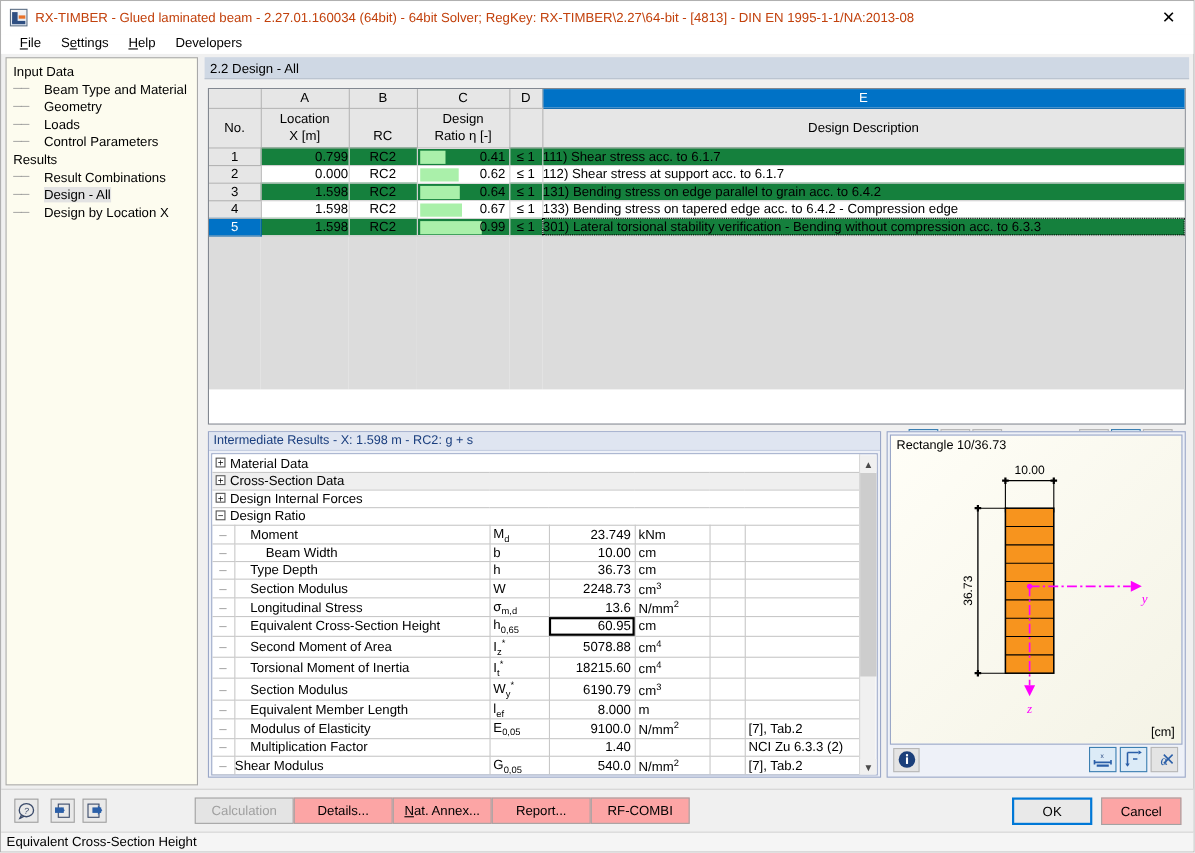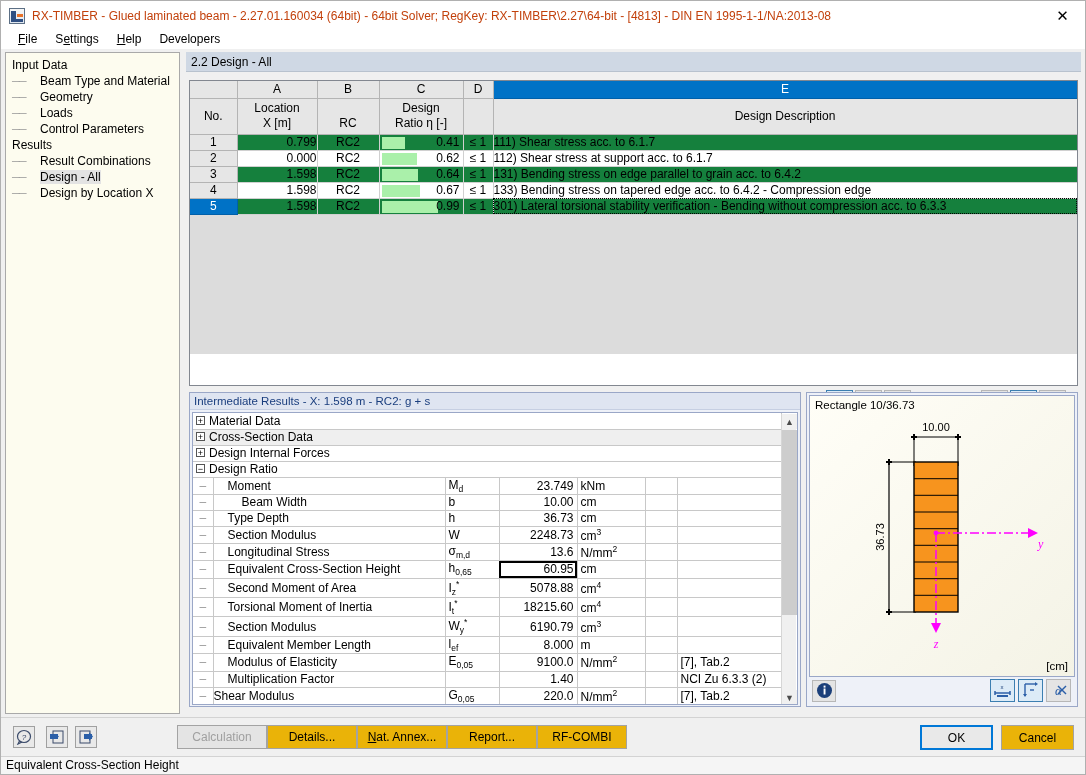--- a/index.html
+++ b/index.html
@@ -230,21 +230,21 @@
     position: absolute; left: 0; top: 716px; width: 1084px; height: 39px;
     background: #f0f0f0; border-top: 1px solid #d3d3d3;
   }
   .sq-btn {
     position: absolute; top: 8px; width: 22px; height: 22px;
     border: 1px solid #a0a0a0; background: #e9e9e9;
     display: flex; align-items: center; justify-content: center;
   }
   .wbtn {
     position: absolute; top: 7px; height: 24px;
-    border: 1px solid #a3a3a3; background: #eab308;
+    border: 1px solid #a3a3a3; background: #fca5a5;
     display: flex; align-items: center; justify-content: center;
     font-size: 12px;
   }
   .wbtn.disabled { color: #a0a0a0; background:#e4e4e4; }
   .wbtn.primary { border: 2px solid #0078d7; background: #e9e9e9; }
   #statusbar {
     position: absolute; left: 0; top: 755px; width: 1084px; height: 18px;
     background: #f5f5f5; border-top: 1px solid #d3d3d3;
     font-size: 12px; padding-left: 5px; line-height: 17px;
   }
@@ -610,21 +610,21 @@
             <td class="sym"></td>
             <td class="val">1.40</td>
             <td></td>
             <td></td>
             <td>NCI Zu 6.3.3 (2)</td>
           </tr>
           <tr>
             <td class="dash-cell">–</td>
             <td style="padding-left:0">Shear Modulus</td>
             <td class="sym">G<span class="sub">0,05</span></td>
-            <td class="val">220.0</td>
+            <td class="val">540.0</td>
             <td>N/mm<span class="sup">2</span></td>
             <td></td>
             <td>[7], Tab.2</td>
           </tr>
           <tr>
             <td class="dash-cell">–</td>
             <td style="padding-left:14px">Relative Slenderness Ratio</td>
             <td class="sym">λ</td>
             <td class="val">1.225</td>
             <td></td>

